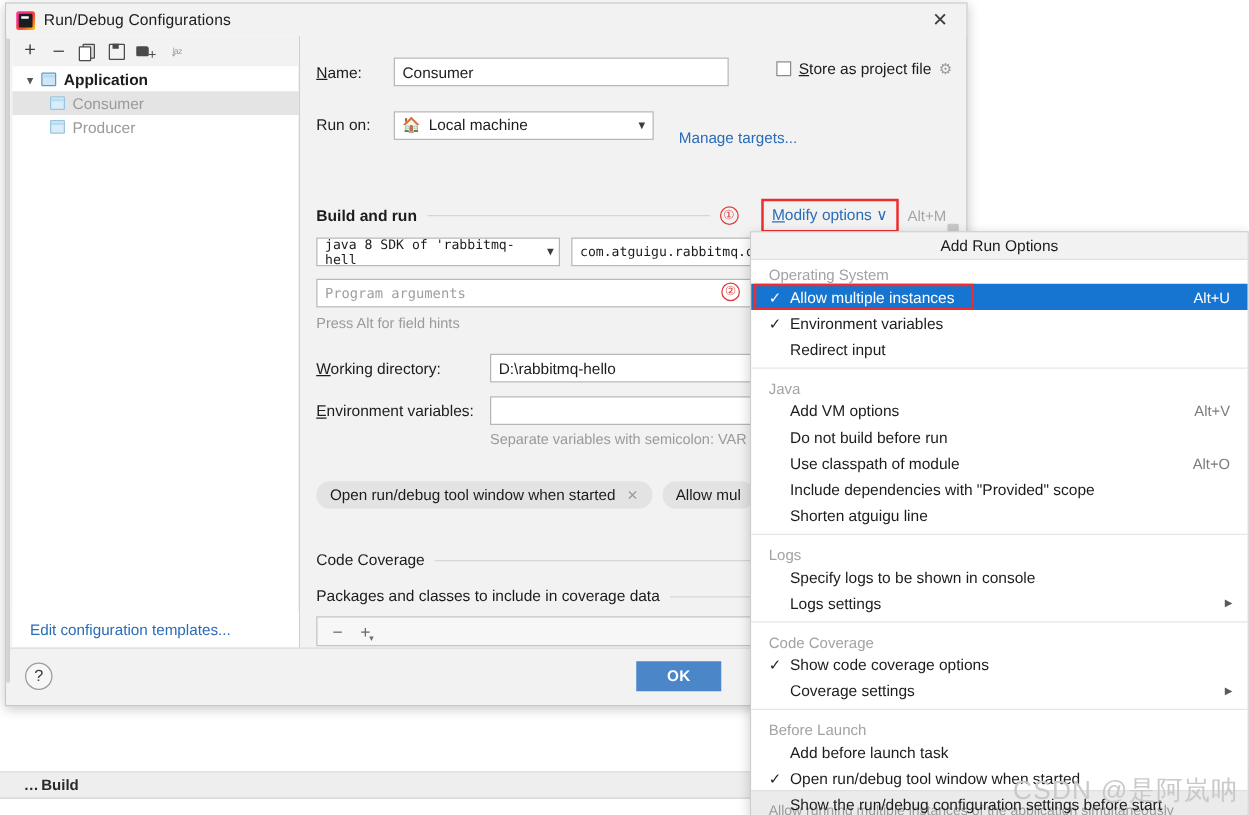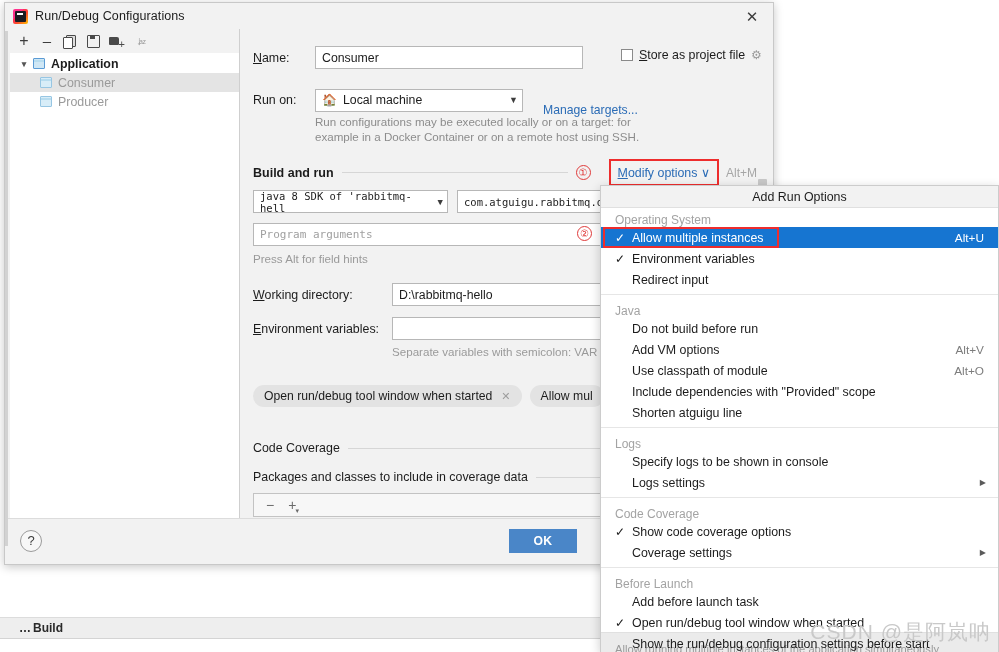--- a/index.html
+++ b/index.html
@@ -297,20 +297,23 @@
         </div>
         <div class="tree-row child selected">
           <span class="cfg-ico"></span>
           <span>Consumer</span>
         </div>
         <div class="tree-row child">
           <span class="cfg-ico"></span>
           <span>Producer</span>
         </div>
       </div>
+      <div class="edit-templates">
+        <span class="link">Edit configuration templates...</span>
+      </div>
     </div>
 
     <div class="right-panel">
 
       <div class="form-row" style="position:absolute;left:12px;top:17px;">
         <span class="lbl" style="width:62px;"><span class="u">N</span>ame:</span>
         <div class="txtfield" style="width:268px;">
           <span>Consumer</span>
         </div>
       </div>
@@ -323,24 +326,20 @@
       <div class="form-row" style="position:absolute;left:12px;top:54px;">
         <span class="lbl" style="width:62px;">Run on:</span>
         <div class="combo" style="width:208px;">
           <span class="home-ico">🏠</span>
           <span>Local machine</span>
           <span class="caret">▼</span>
         </div>
         <span class="link" style="margin-left:20px;margin-top:20px;">Manage targets...</span>
       </div>
 
-      <div style="position:absolute;left:74px;top:86px;">
-        <div class="hint-dark">Run configurations may be executed locally or on a target: for</div>
-        <div class="hint-dark" style="margin-top:2px;">example in a Docker Container or on a remote host using SSH.</div>
-      </div>
 
       <div class="section-head" style="position:absolute;left:12px;top:130px;width:504px;justify-content:flex-end;">
         <span class="section-title">Build and run</span>
         <span class="sep-line"></span>
         <span class="circ-num">①</span>
         <span class="modify-box" style="margin-left:18px;">
           <span class="modify-link"><span class="u">M</span>odify options <span>∨</span></span>
         </span>
         <span class="shortcut-dim">Alt+M</span>
       </div>
@@ -431,26 +430,26 @@
       <div class="mi">
         <span class="chk"></span>
         <span class="mi-label">Redirect input</span>
       </div>
 
       <div class="mi-sep"></div>
 
       <div class="grp-label">Java</div>
       <div class="mi">
         <span class="chk"></span>
-        <span class="mi-label">Do not build before run</span>
-      </div>
-      <div class="mi">
-        <span class="chk"></span>
         <span class="mi-label">Add VM options</span>
         <span class="acc">Alt+V</span>
+      </div>
+      <div class="mi">
+        <span class="chk"></span>
+        <span class="mi-label">Do not build before run</span>
       </div>
       <div class="mi">
         <span class="chk"></span>
         <span class="mi-label">Use classpath of module</span>
         <span class="acc">Alt+O</span>
       </div>
       <div class="mi">
         <span class="chk"></span>
         <span class="mi-label">Include dependencies with "Provided" scope</span>
       </div>

